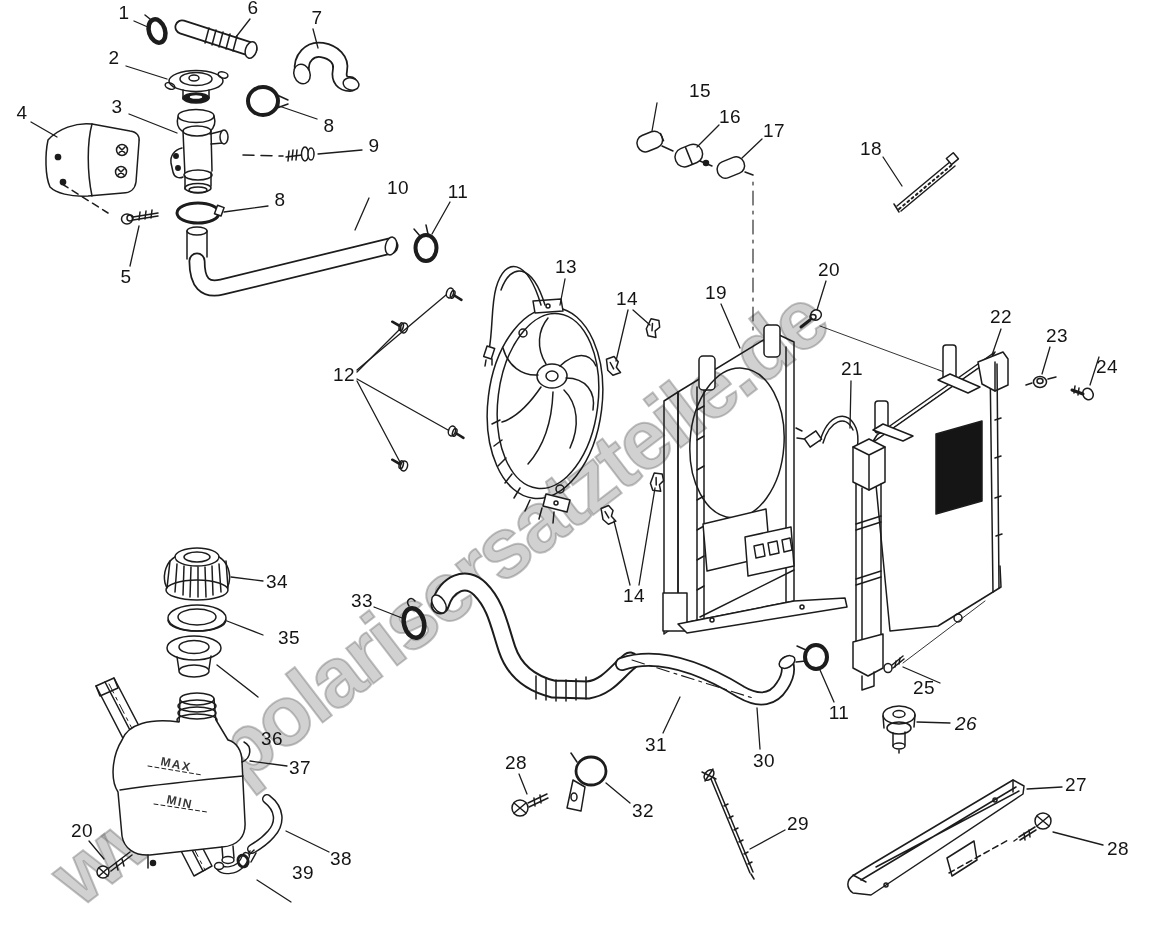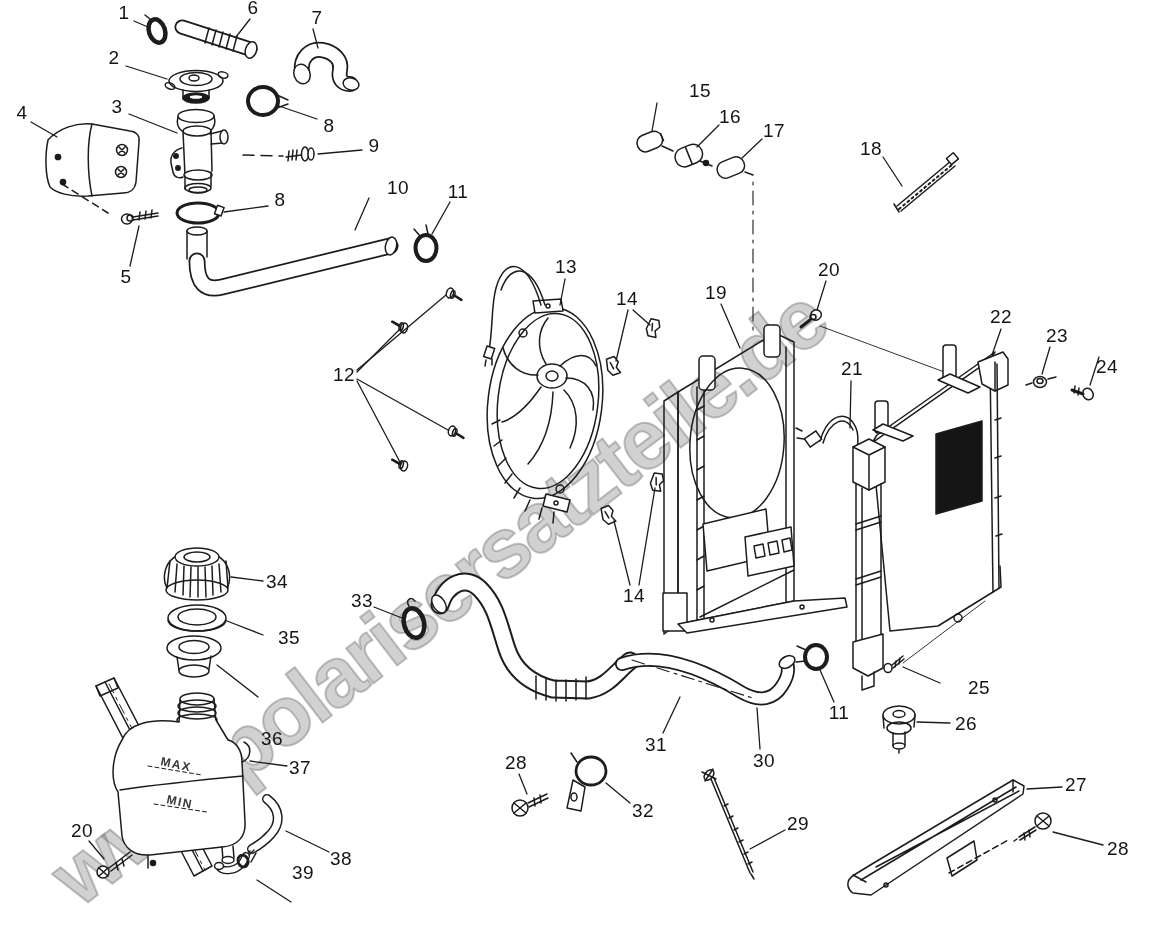--- a/index.html
+++ b/index.html
@@ -497,22 +497,22 @@
       <div class="callout" style="left: 829px; top: 270px;">20</div>
       <div class="callout" style="left: 852px; top: 369px;">21</div>
       <div class="callout" style="left: 1001px; top: 317px;">22</div>
       <div class="callout" style="left: 1057px; top: 336px;">23</div>
       <div class="callout" style="left: 1107px; top: 347px; margin-top: 20px;">24</div>
       <div class="callout" style="left: 634px; top: 596px;">14</div>
       <div class="callout" style="left: 362px; top: 601px;">33</div>
       <div class="callout" style="left: 277px; top: 582px;">34</div>
       <div class="callout" style="left: 289px; top: 638px;">35</div>
       <div class="callout" style="left: 272px; top: 703px; margin-top: 36px;">36</div>
-      <div class="callout" style="left: 979px; top: 688px;">25</div>
-      <div class="callout" style="left: 966px; top: 724px;">26</div>
+      <div class="callout" style="left: 924px; top: 688px;">25</div>
+      <div class="callout" style="left: 966px; top: 724px; font-style: italic;">26</div>
       <div class="callout" style="left: 839px; top: 713px;">11</div>
       <div class="callout" style="left: 764px; top: 761px;">30</div>
       <div class="callout" style="left: 656px; top: 745px; text-align: right;">31</div>
       <div class="callout" style="left: 516px; top: 763px;">28</div>
       <div class="callout" style="left: 643px; top: 811px;">32</div>
       <div class="callout" style="left: 798px; top: 824px;">29</div>
       <div class="callout" style="left: 1076px; top: 785px;">27</div>
       <div class="callout" style="left: 1118px; top: 849px;">28</div>
       <div class="callout" style="left: 82px; top: 831px;">20</div>
       <div class="callout" style="left: 341px; top: 859px; text-align: center;">38</div>

